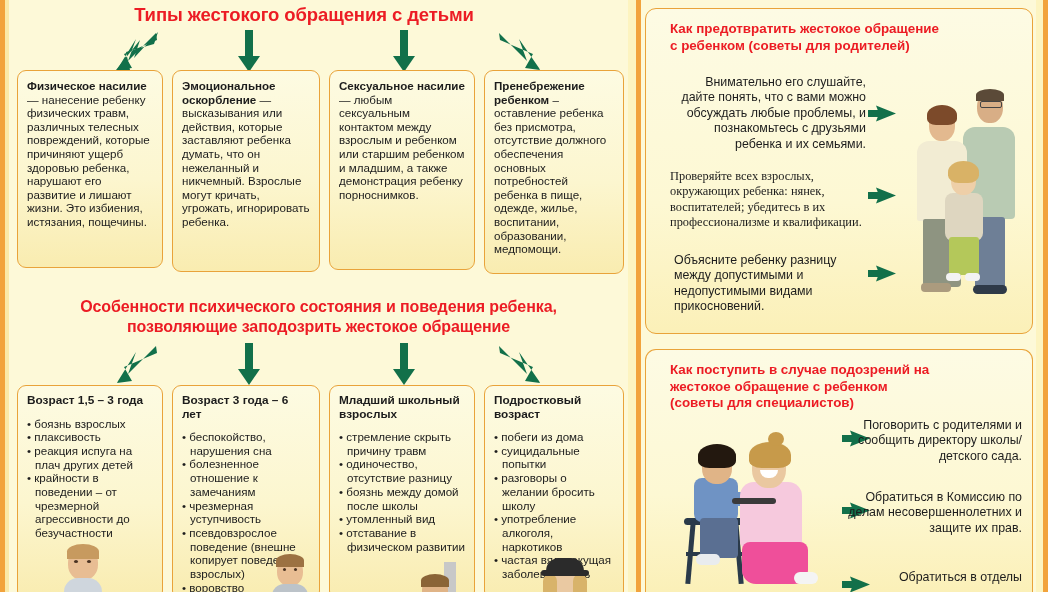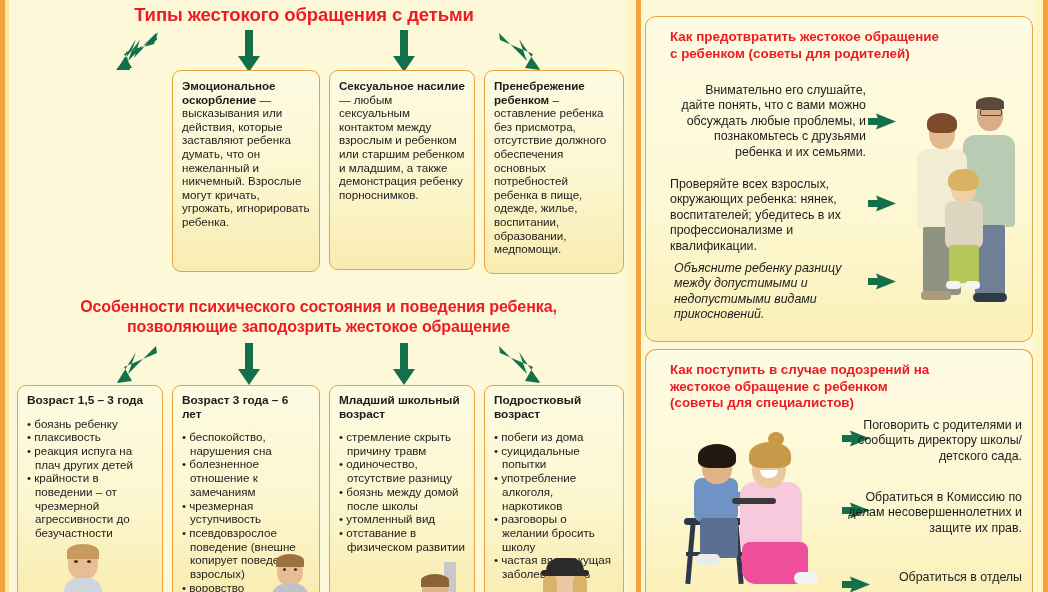--- a/index.html
+++ b/index.html
@@ -127,20 +127,23 @@
           <path d="M8 0 L16 0 L16 26 L23 26 L12 42 L1 26 L8 26 Z" fill="#12704a"></path>
         </svg>
     </span>
     <span class="arrow" style="left:488px;top:0;">
       <svg width="46" height="42" viewBox="0 0 46 42">
           <path d="M2 3 L30 31 L22 9 L42 38 L43 40 L28 38 L36 24 L3 10 Z" fill="#12704a"></path>
         </svg>
     </span>
   </div>
 
+  <div class="card" style="left:8px;top:70px;width:146px;height:198px;">
+    <p><b>Физическое насилие</b><span> — нанесение ребенку физических травм, различных телесных повреждений, которые причиняют ущерб здоровью ребенка, нарушают его развитие и лишают жизни. Это избиения, истязания, пощечины.</span></p>
+  </div>
 
   <div class="card" style="left:163px;top:70px;width:148px;height:202px;">
     <p><b>Эмоциональное оскорбление</b><span> — высказывания или действия, которые заставляют ребенка думать, что он нежеланный и никчемный. Взрослые могут кричать, угрожать, игнорировать ребенка.</span></p>
   </div>
 
   <div class="card" style="left:320px;top:70px;width:146px;height:200px;">
     <p><b>Сексуальное насилие</b><span> — любым сексуальным контактом между взрослым и ребенком или старшим ребенком и младшим, а также демонстрация ребенку порноснимков.</span></p>
   </div>
 
   <div class="card" style="left:475px;top:70px;width:140px;height:204px;">
@@ -173,21 +176,21 @@
     <span class="arrow" style="left:488px;top:0;">
       <svg width="46" height="42" viewBox="0 0 46 42">
           <path d="M2 3 L30 31 L22 9 L42 38 L43 40 L28 38 L36 24 L3 10 Z" fill="#12704a"></path>
         </svg>
     </span>
   </div>
 
   <div class="card" style="left:8px;top:385px;width:146px;height:215px;">
     <h3>Возраст 1,5 – 3 года</h3>
     <ul>
-      <li>боязнь ребенку</li>
+      <li>боязнь взрослых</li>
       <li>плаксивость</li>
       <li>реакция испуга на плач других детей</li>
       <li>крайности в поведении – от чрезмерной агрессивности до безучастности</li>
     </ul>
     <div class="photo" style="left:38px;top:156px;width:52px;height:60px;">
       <div style="position:absolute;left:12px;top:4px;width:30px;height:34px;border-radius:50% 50% 45% 45%;background:#e8bd93;"></div>
       <div style="position:absolute;left:11px;top:2px;width:32px;height:15px;border-radius:50% 50% 0 0;background:#c79a5f;"></div>
       <div style="position:absolute;left:18px;top:18px;width:4px;height:3px;border-radius:50%;background:#4a3222;"></div>
       <div style="position:absolute;left:31px;top:18px;width:4px;height:3px;border-radius:50%;background:#4a3222;"></div>
       <div style="position:absolute;left:8px;top:36px;width:38px;height:26px;border-radius:14px 14px 0 0;background:#cfd6dd;"></div>
@@ -206,83 +209,83 @@
     <div class="photo" style="left:92px;top:168px;width:50px;height:50px;">
       <div style="position:absolute;left:12px;top:2px;width:26px;height:30px;border-radius:50% 50% 45% 45%;background:#e8bd93;"></div>
       <div style="position:absolute;left:11px;top:0px;width:28px;height:13px;border-radius:50% 50% 0 0;background:#9c7142;"></div>
       <div style="position:absolute;left:18px;top:14px;width:3px;height:3px;border-radius:50%;background:#4a3222;"></div>
       <div style="position:absolute;left:29px;top:14px;width:3px;height:3px;border-radius:50%;background:#4a3222;"></div>
       <div style="position:absolute;left:7px;top:30px;width:36px;height:22px;border-radius:12px 12px 0 0;background:#bcc3c9;"></div>
     </div>
   </div>
 
   <div class="card" style="left:320px;top:385px;width:146px;height:215px;">
-    <h3>Младший школьный возраст</h3>
+    <h3>Младший школьный взрослых</h3>
     <ul>
       <li>стремление скрыть причину травм</li>
       <li>одиночество, отсутствие разницу</li>
       <li>боязнь между домой после школы</li>
       <li>утомленный вид</li>
       <li>отставание в физическом развитии</li>
     </ul>
     <div class="photo" style="left:86px;top:176px;width:52px;height:44px;">
       <div style="position:absolute;left:28px;top:0px;width:12px;height:44px;background:#c8c8c8;"></div>
       <div style="position:absolute;left:6px;top:14px;width:26px;height:28px;border-radius:50% 50% 45% 45%;background:#e0b487;"></div>
       <div style="position:absolute;left:5px;top:12px;width:28px;height:13px;border-radius:50% 50% 0 0;background:#8a6436;"></div>
     </div>
   </div>
 
   <div class="card" style="left:475px;top:385px;width:140px;height:215px;">
     <h3>Подростковый возраст</h3>
     <ul>
       <li>побеги из дома</li>
       <li>суицидальные попытки</li>
+      <li>разговоры о желании бросить школу</li>
       <li>употребление алкоголя, наркотиков</li>
-      <li>разговоры о желании бросить школу</li>
       <li>частая вялотекущая заболеваемость</li>
     </ul>
     <div class="photo" style="left:52px;top:170px;width:56px;height:50px;">
       <div style="position:absolute;left:14px;top:14px;width:28px;height:32px;border-radius:50% 50% 45% 45%;background:#eac9a2;"></div>
       <div style="position:absolute;left:6px;top:18px;width:14px;height:30px;border-radius:7px;background:#d8b36a;"></div>
       <div style="position:absolute;left:36px;top:18px;width:14px;height:30px;border-radius:7px;background:#d8b36a;"></div>
       <div style="position:absolute;left:9px;top:2px;width:38px;height:16px;border-radius:18px 18px 4px 4px;background:#2b2b2b;"></div>
       <div style="position:absolute;left:4px;top:14px;width:48px;height:6px;border-radius:3px;background:#2b2b2b;"></div>
     </div>
   </div>
 
 </div>
 
 <div class="right-col">
 
-  <div class="panel" style="left:4px;top:16px;width:388px;height:326px;">
+  <div class="panel" style="left:4px;top:8px;width:388px;height:326px;">
 
     <div style="position:absolute;left:24px;top:12px;width:350px;">
       <p class="panel-title">
         <span>Как предотвратить жестокое обращение</span><br>
         <span>с ребенком (советы для родителей)</span>
       </p>
     </div>
 
     <p class="ptext blurb" style="left:24px;top:66px;width:196px;text-align:right;">Внимательно его слушайте, дайте понять, что с вами можно обсуждать любые проблемы, и познакомьтесь с друзьями ребенка и их семьями.</p>
     <span class="arrow" style="position:absolute;left:222px;top:96px;">
       <svg width="28" height="17" viewBox="0 0 28 17">
           <path d="M28 8.5 L8 0.5 L11 8.5 L8 16.5 Z" fill="#12704a"></path>
           <rect x="0" y="5" width="12" height="7" fill="#12704a"></rect>
         </svg>
     </span>
 
-    <p class="ptext blurb" style="left:24px;top:160px;width:200px;">Проверяйте всех взрослых, окружающих ребенка: нянек, воспитателей; убедитесь в их профессионализме и квалификации.</p>
+    <p class="ptext blurb" style="left:24px;top:160px;width:200px;font-family:Liberation Serif, serif;">Проверяйте всех взрослых, окружающих ребенка: нянек, воспитателей; убедитесь в их профессионализме и квалификации.</p>
     <span class="arrow" style="position:absolute;left:222px;top:178px;">
       <svg width="28" height="17" viewBox="0 0 28 17">
           <path d="M28 8.5 L8 0.5 L11 8.5 L8 16.5 Z" fill="#12704a"></path>
           <rect x="0" y="5" width="12" height="7" fill="#12704a"></rect>
         </svg>
     </span>
 
-    <p class="ptext blurb" style="left:28px;top:244px;width:190px;font-style:italic;">Объясните ребенку разницу между допустимыми и недопустимыми видами прикосновений.</p>
+    <p class="ptext blurb" style="left:28px;top:244px;width:190px;">Объясните ребенку разницу между допустимыми и недопустимыми видами прикосновений.</p>
     <span class="arrow" style="position:absolute;left:222px;top:256px;">
       <svg width="28" height="17" viewBox="0 0 28 17">
           <path d="M28 8.5 L8 0.5 L11 8.5 L8 16.5 Z" fill="#12704a"></path>
           <rect x="0" y="5" width="12" height="7" fill="#12704a"></rect>
         </svg>
     </span>
 
     <div class="photo" style="left:255px;top:60px;width:132px;height:225px;">
 
       <div style="position:absolute;left:62px;top:58px;width:52px;height:92px;border-radius:12px 12px 4px 4px;background:#b9cbb3;"></div>

